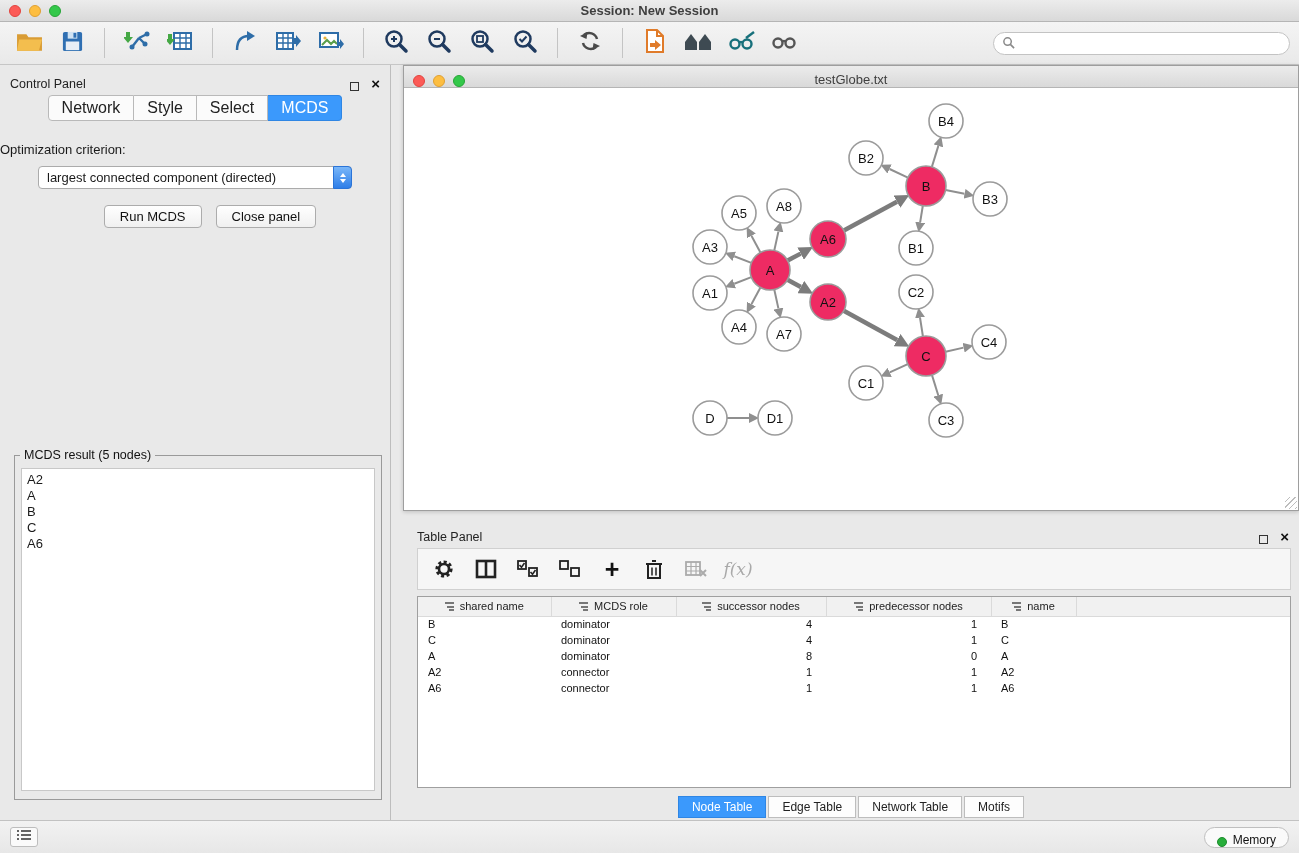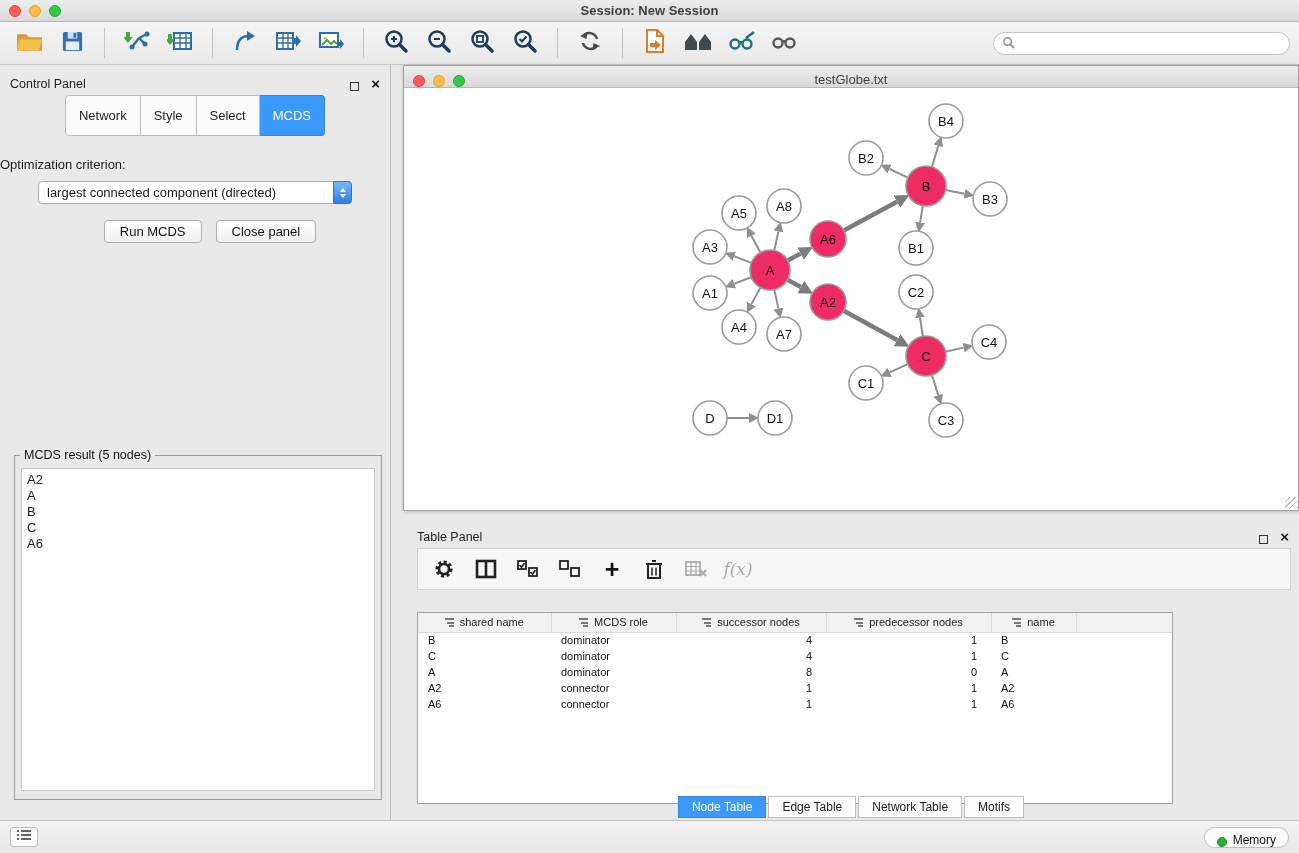--- a/index.html
+++ b/index.html
@@ -45,21 +45,21 @@
   .control-panel {
     position:absolute; left:0; top:0; bottom:0; width:391px;
     background:#e9e9e9; border-right:1px solid #bdbdbd;
   }
   .panel-header { height:26px; display:flex; align-items:flex-end; padding:0 10px; }
   .panel-title { font-size:12.5px; color:#222; flex:1; }
   .float-icon { width:9px; height:9px; border:1.5px solid #333; display:inline-block; margin-right:12px; }
   .close-x { font-size:15px; font-weight:700; color:#111; line-height:1; }
   .cp-tabs { display:flex; justify-content:center; margin-top:4px; }
   .cp-tab {
-    padding:12px 13px; font-size:13px; background:#fbfbfb;
+    padding:3px 13px; font-size:16px; background:#fbfbfb;
     border:1px solid #b9b9b9; border-left:none; color:#222;
   }
   .cp-tab:first-child { border-left:1px solid #b9b9b9; border-radius:4px 0 0 4px; }
   .cp-tab:last-child { border-radius:0 4px 4px 0; }
   .cp-tab.active { background:#3b99fc; color:#fff; border-color:#2f86e4; }
   .opt-label { text-align:left; margin-top:21px; font-size:13px; }
   .dropdown {
     margin:9px auto 16px; width:314px; height:23px; background:#fff;
     border:1px solid #ababab; border-radius:4px; display:flex; align-items:center;
   }
@@ -113,22 +113,22 @@
   .table-panel { position:absolute; left:403px; top:453px; right:0; bottom:0; background:#e9e9e9; }
   .tp-toolbar {
     position:absolute; left:14px; top:30px; width:874px; height:42px;
     background:#f6f6f6; border:1px solid #d0d0d0;
     display:flex; align-items:center; gap:14px; padding-left:12px;
   }
   .tp-icon { width:28px; height:28px; display:flex; align-items:center; justify-content:center; }
   .plus-glyph { font-size:25px; font-weight:700; color:#111; line-height:1; }
   .fx { font-family:"DejaVu Serif",serif; font-style:italic; font-size:17px; color:#a9a9a9; }
   .table-wrap {
-    position:absolute; left:14px; top:78px; width:756px; height:192px;
-    background:#fff; border:1px solid #9f9f9f; overflow:hidden;margin-top:16px;
+    position:absolute; left:14px; top:78px; width:874px; height:192px;
+    background:#fff; border:1px solid #9f9f9f; overflow:hidden;
   }
   table.data-table { width:100%; border-collapse:collapse; table-layout:fixed; font-size:11px; }
   table.data-table th {
     height:19px; background:#f1f1f1; border:1px solid #dadada; border-top:none;
     font-weight:400; color:#222; text-align:center; white-space:nowrap; overflow:hidden;
   }
   table.data-table th:first-child { border-left:none; }
   table.data-table th:last-child { border-right:none; }
   .sort-glyph {
     display:inline-block; width:9px; height:9px; margin-right:6px; vertical-align:-1px;

